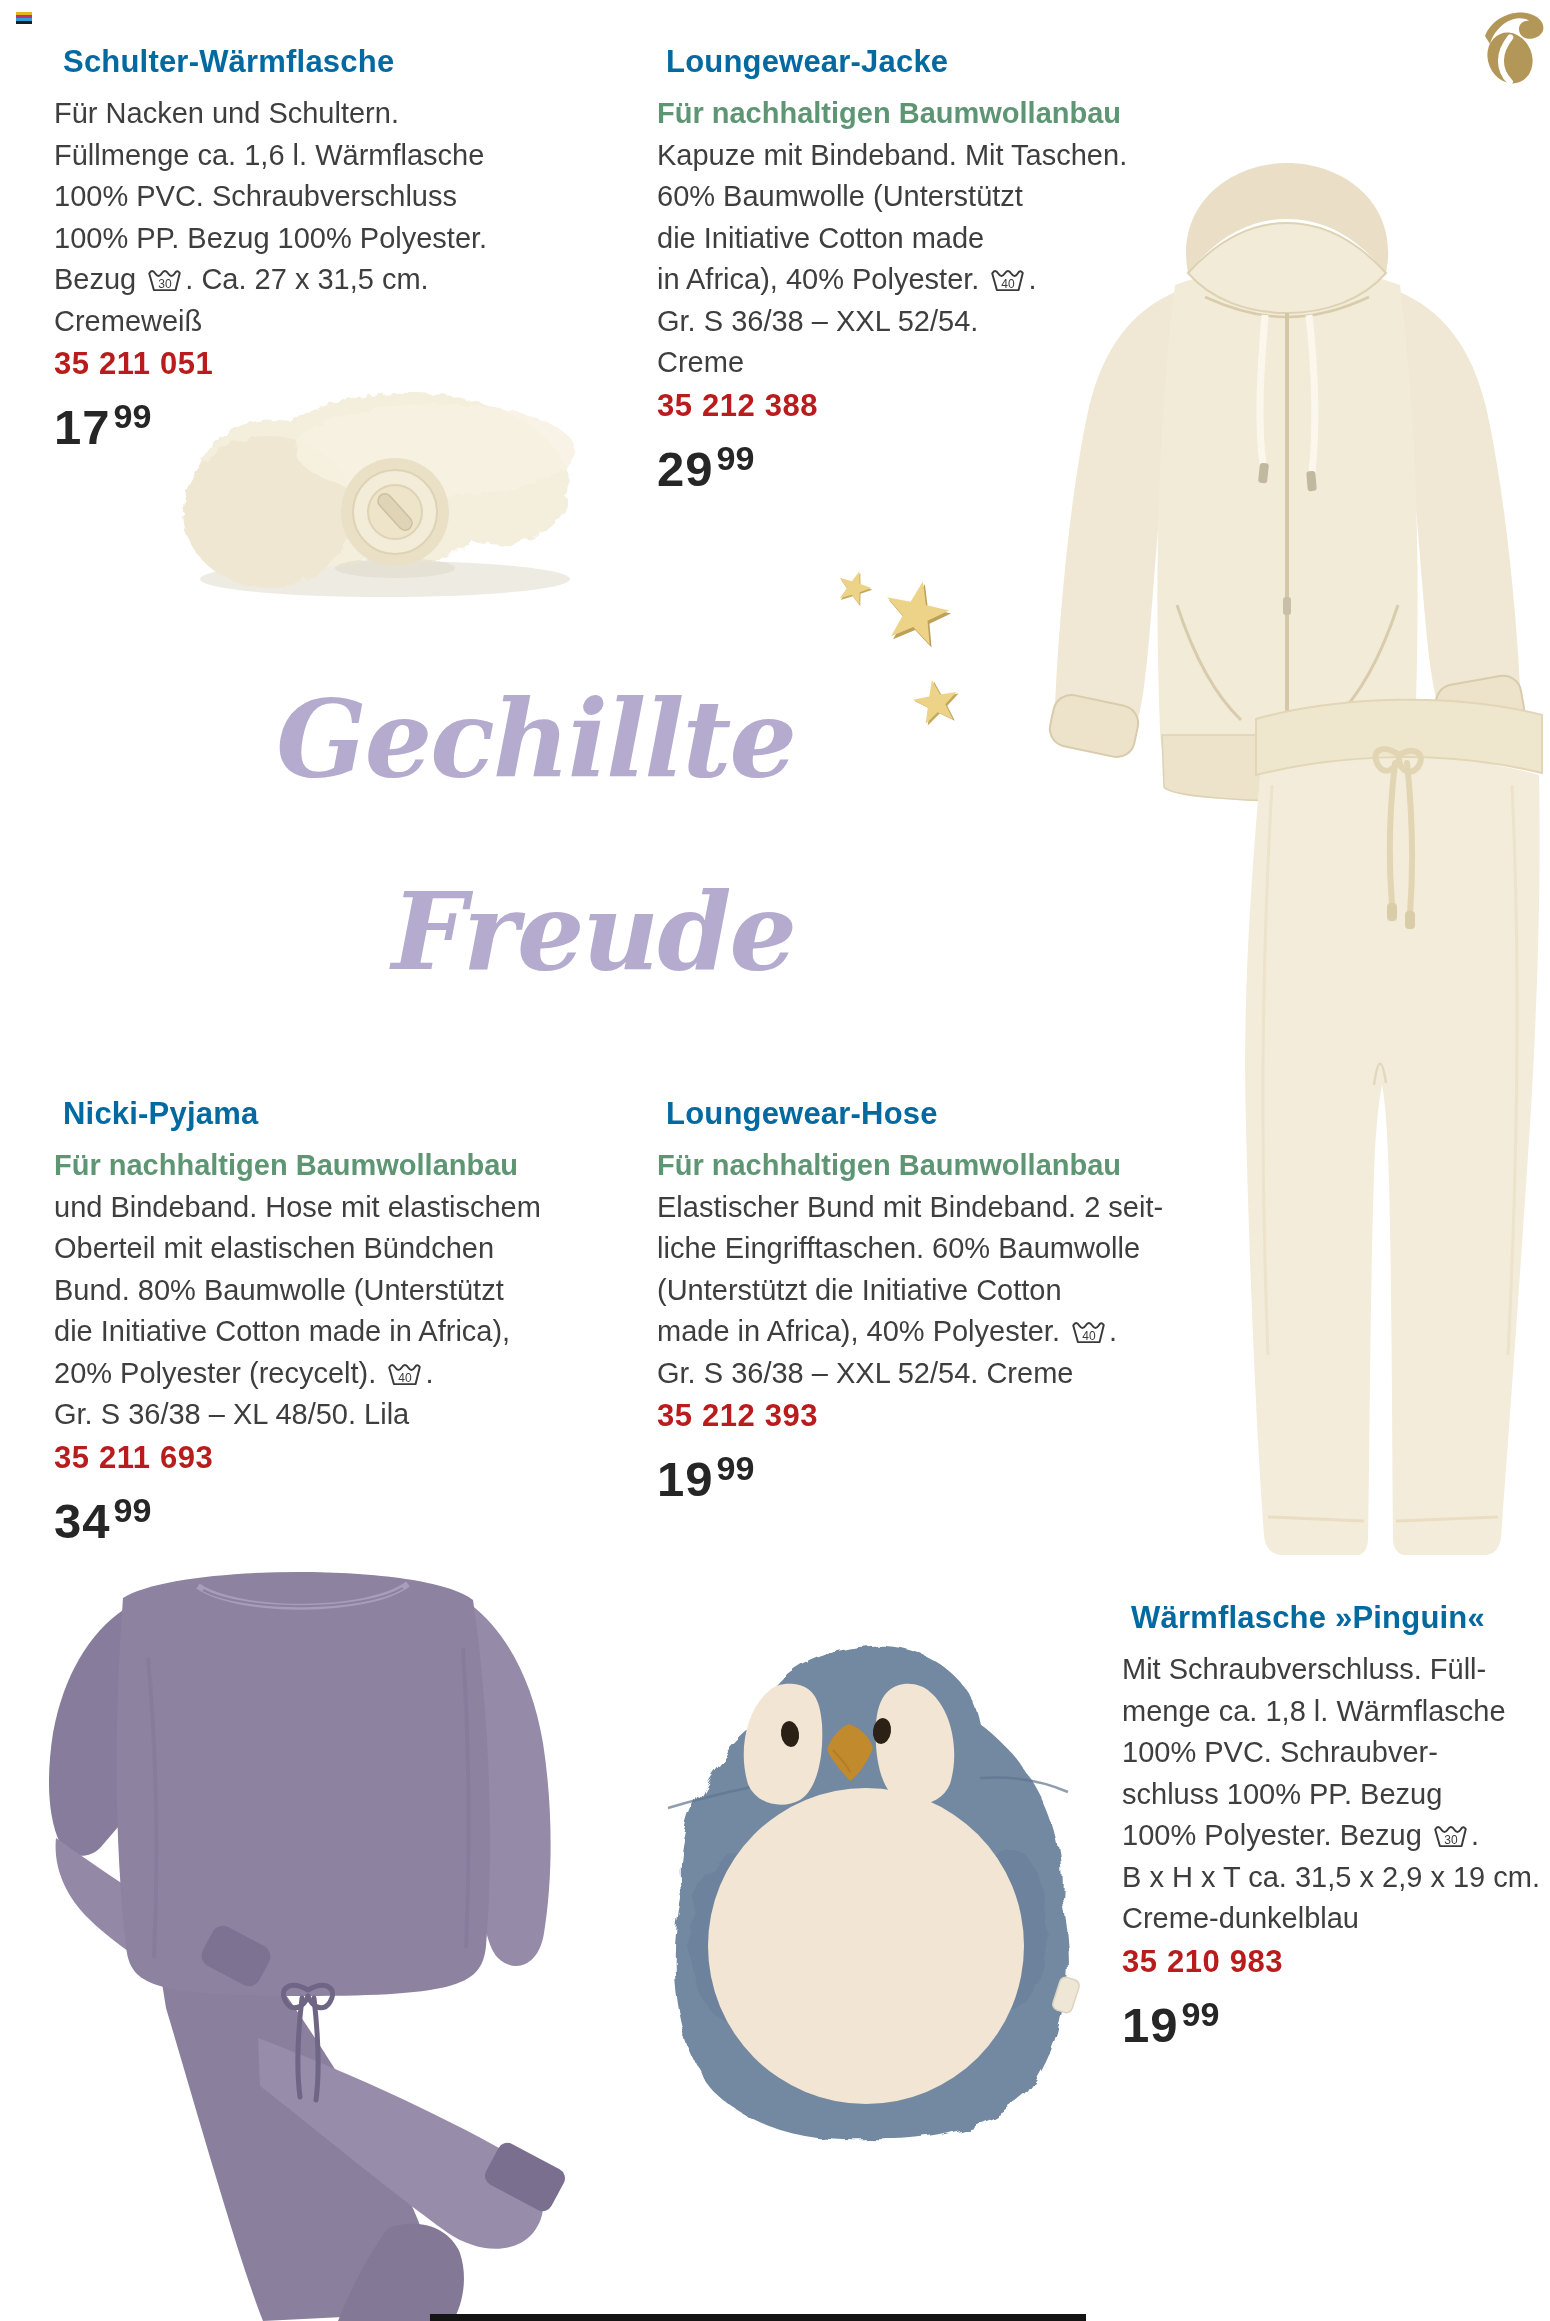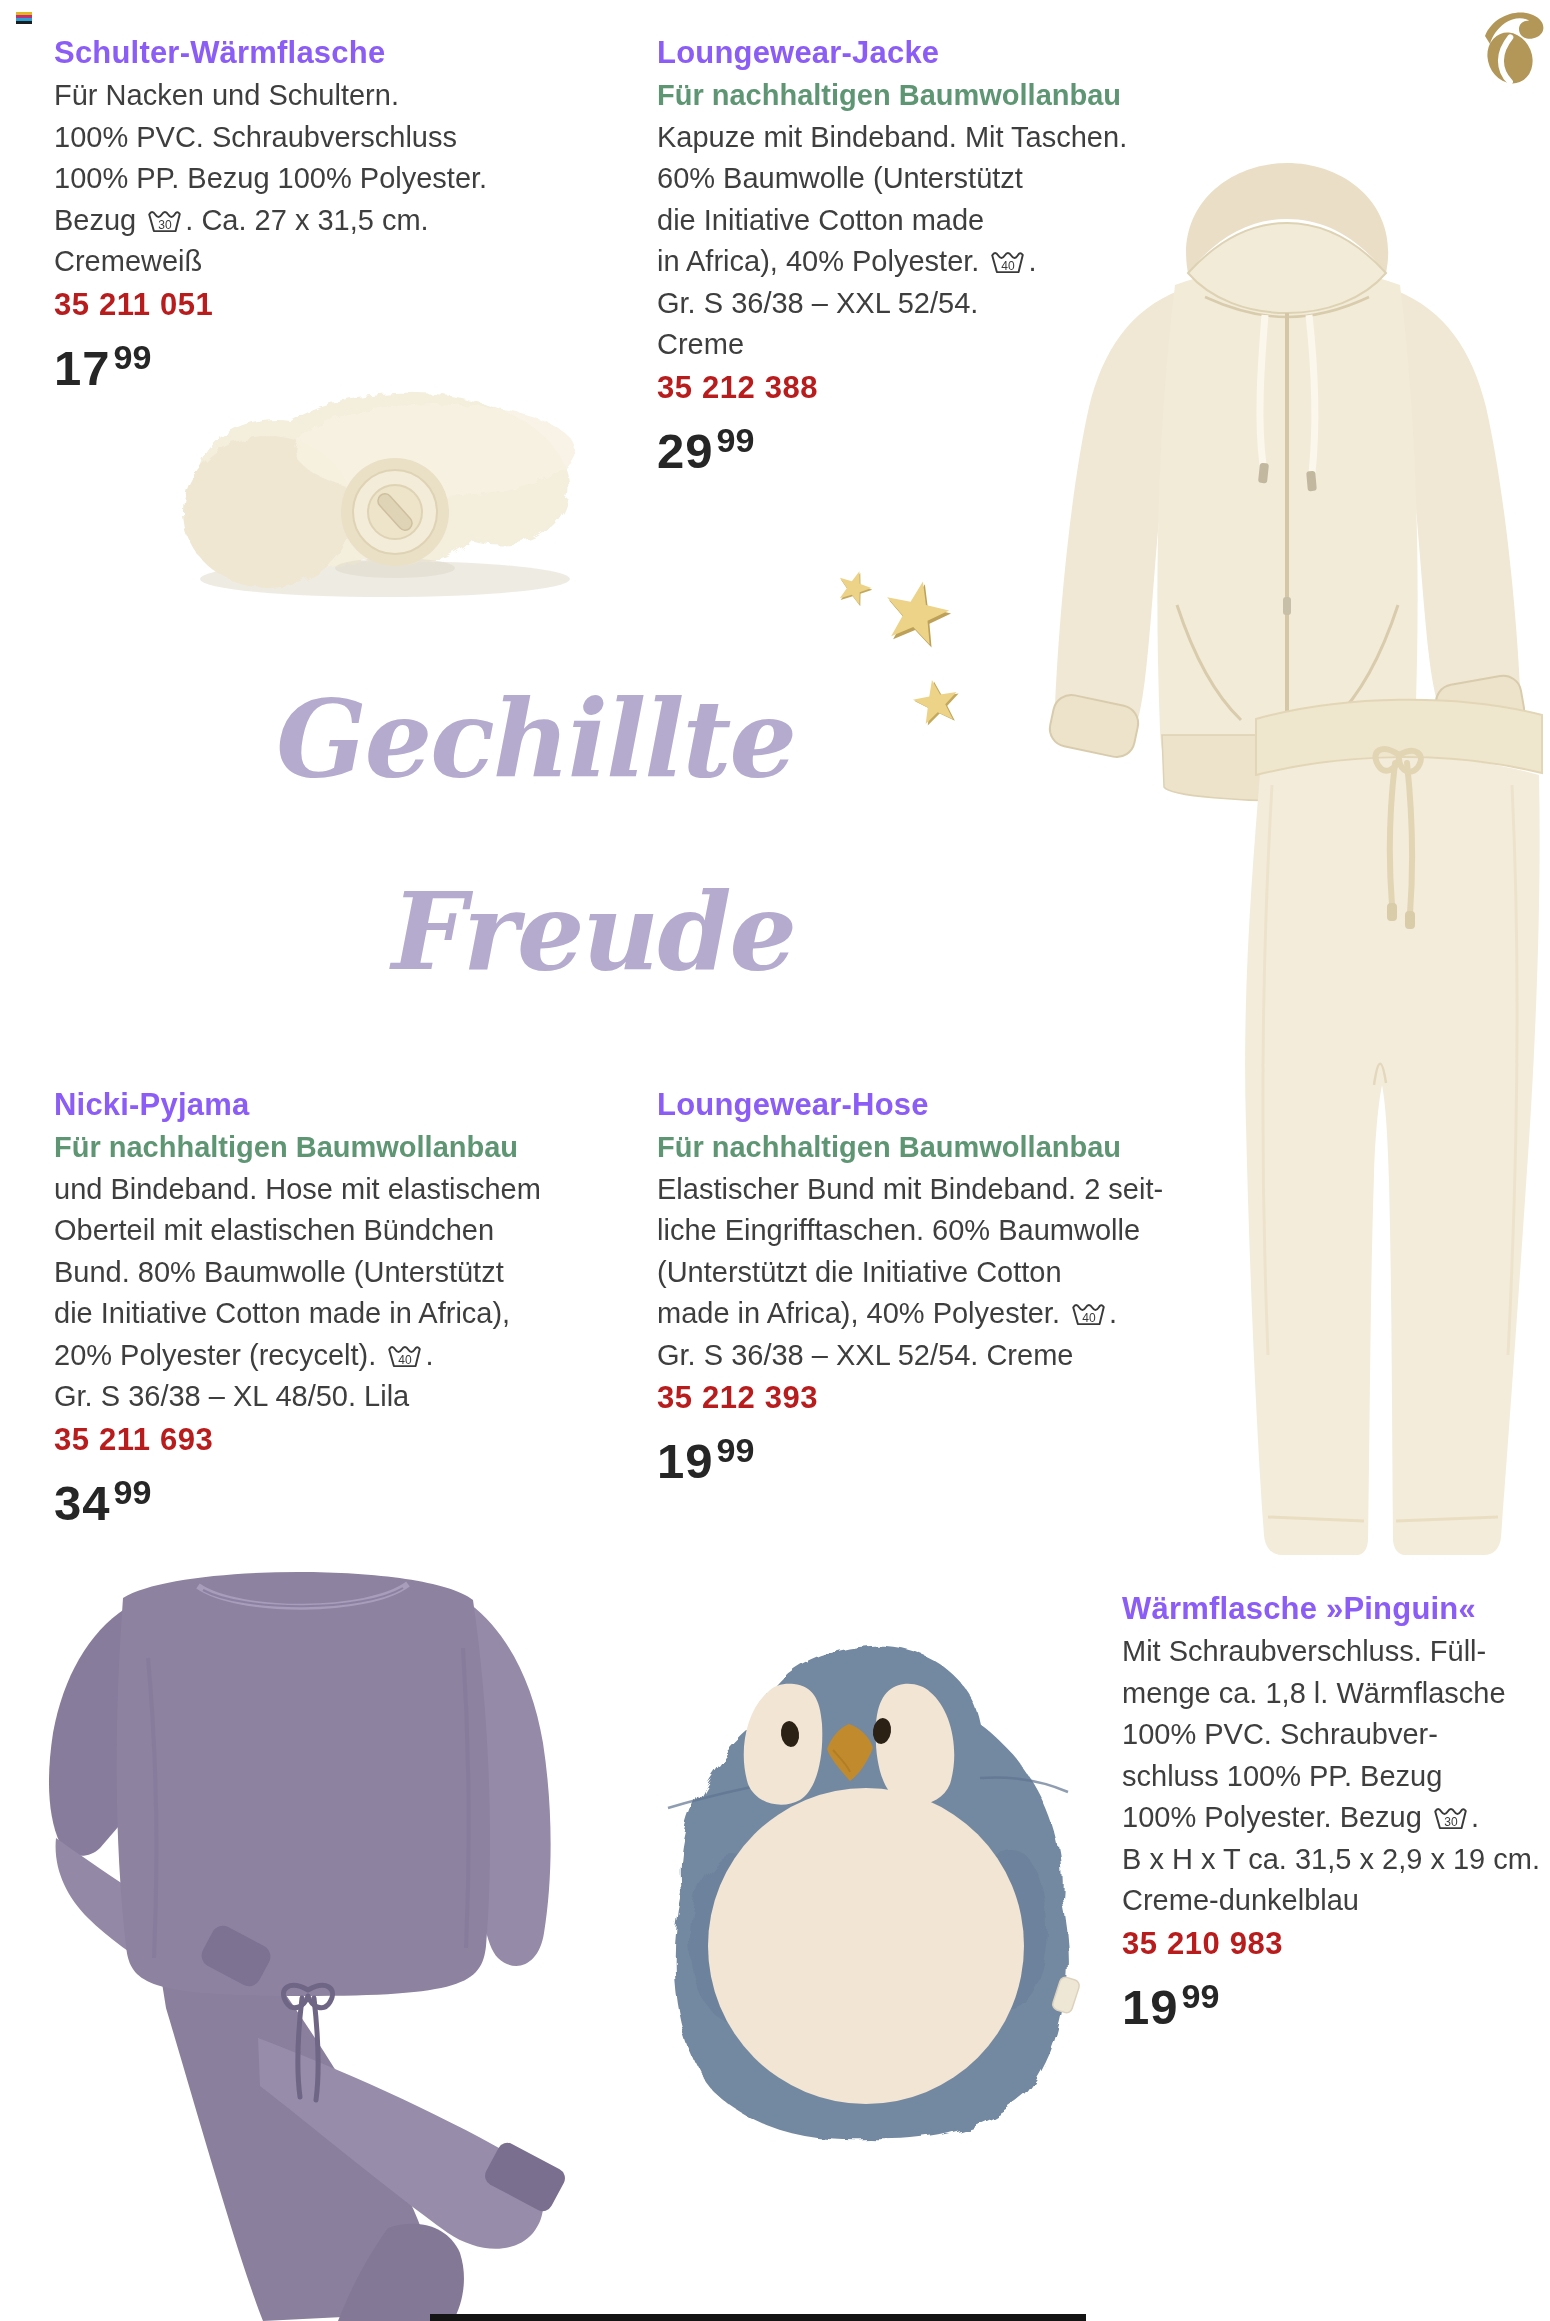--- a/index.html
+++ b/index.html
@@ -1,19 +1,19 @@
 <!DOCTYPE html>
 <html><head>
 <meta charset="utf-8">
 <style>
   html,body{margin:0;padding:0;background:#ffffff;}
   .page{position:relative;width:1550px;height:2321px;background:#fff;overflow:hidden;
         font-family:"Liberation Sans","DejaVu Sans",sans-serif;}
   .pblock{position:absolute;}
-  .ptitle{margin:0;font-size:31px;line-height:45px;font-weight:700;color:#8b5cf6;letter-spacing:.2px;}
+  .ptitle{margin:9px;font-size:31px;line-height:45px;font-weight:700;color:#0369a1;letter-spacing:.2px;}
   .eco{font-size:29px;line-height:41.5px;font-weight:700;color:#5E9674;}
   .pline{font-size:29px;line-height:41.5px;color:#3E3E3E;}
   .artno{font-size:31px;line-height:44px;font-weight:700;color:#b91c1c;letter-spacing:.6px;}
   .price{margin-top:13px;color:#262626;}
   .pint{font-size:49px;font-weight:700;letter-spacing:1px;}
   .pcents{font-size:34px;font-weight:700;display:inline-block;transform:translateY(-16px);margin-left:3px;}
   .wash{width:37px;height:28px;vertical-align:-4px;margin:0 2px;}
   .wash path{fill:none;stroke:#3a3a3a;stroke-width:2.1;stroke-linecap:round;stroke-linejoin:round;}
   .wash text{font-size:13px;fill:#3a3a3a;text-anchor:middle;font-family:"Liberation Sans",sans-serif;}
   .script{position:absolute;left:185px;top:640px;width:610px;text-align:right;color:#B5ABCE;
@@ -185,20 +185,21 @@
   </svg>
 
   <div class="script">
     <div class="l1">Gechillte</div>
     <div class="l2">Freude</div>
   </div>
 
   <section class="pblock" style="left:54px;top:30px;width:600px">
     <h3 class="ptitle">Schulter-Wärmflasche</h3>
     <div class="pline">Für Nacken und Schultern.</div>
+    <div class="pline">Füllmenge ca. 1,6 l. Wärmflasche</div>
     <div class="pline">100% PVC. Schraubverschluss</div>
     <div class="pline">100% PP. Bezug 100% Polyester.</div>
     <div class="pline"><span>Bezug </span><svg class="wash" viewBox="0 0 40 30">
           <path d="M3.5,9 Q6.5,3.5 10,9 Q13.5,14.5 17,9 Q20.5,3.5 24,9 Q27.5,14.5 31,9 Q33.5,4.5 36.5,8.5 M3.5,9 L8.5,27 L32,27 L36.5,8.5"></path>
           <text x="20.5" y="24.5">30</text>
         </svg><span>. Ca. 27 x 31,5 cm.</span></div>
     <div class="pline">Cremeweiß</div>
     <div class="artno">35 211 051</div>
     <div class="price"><span class="pint">17</span><span class="pcents">99</span></div>
   </section>

